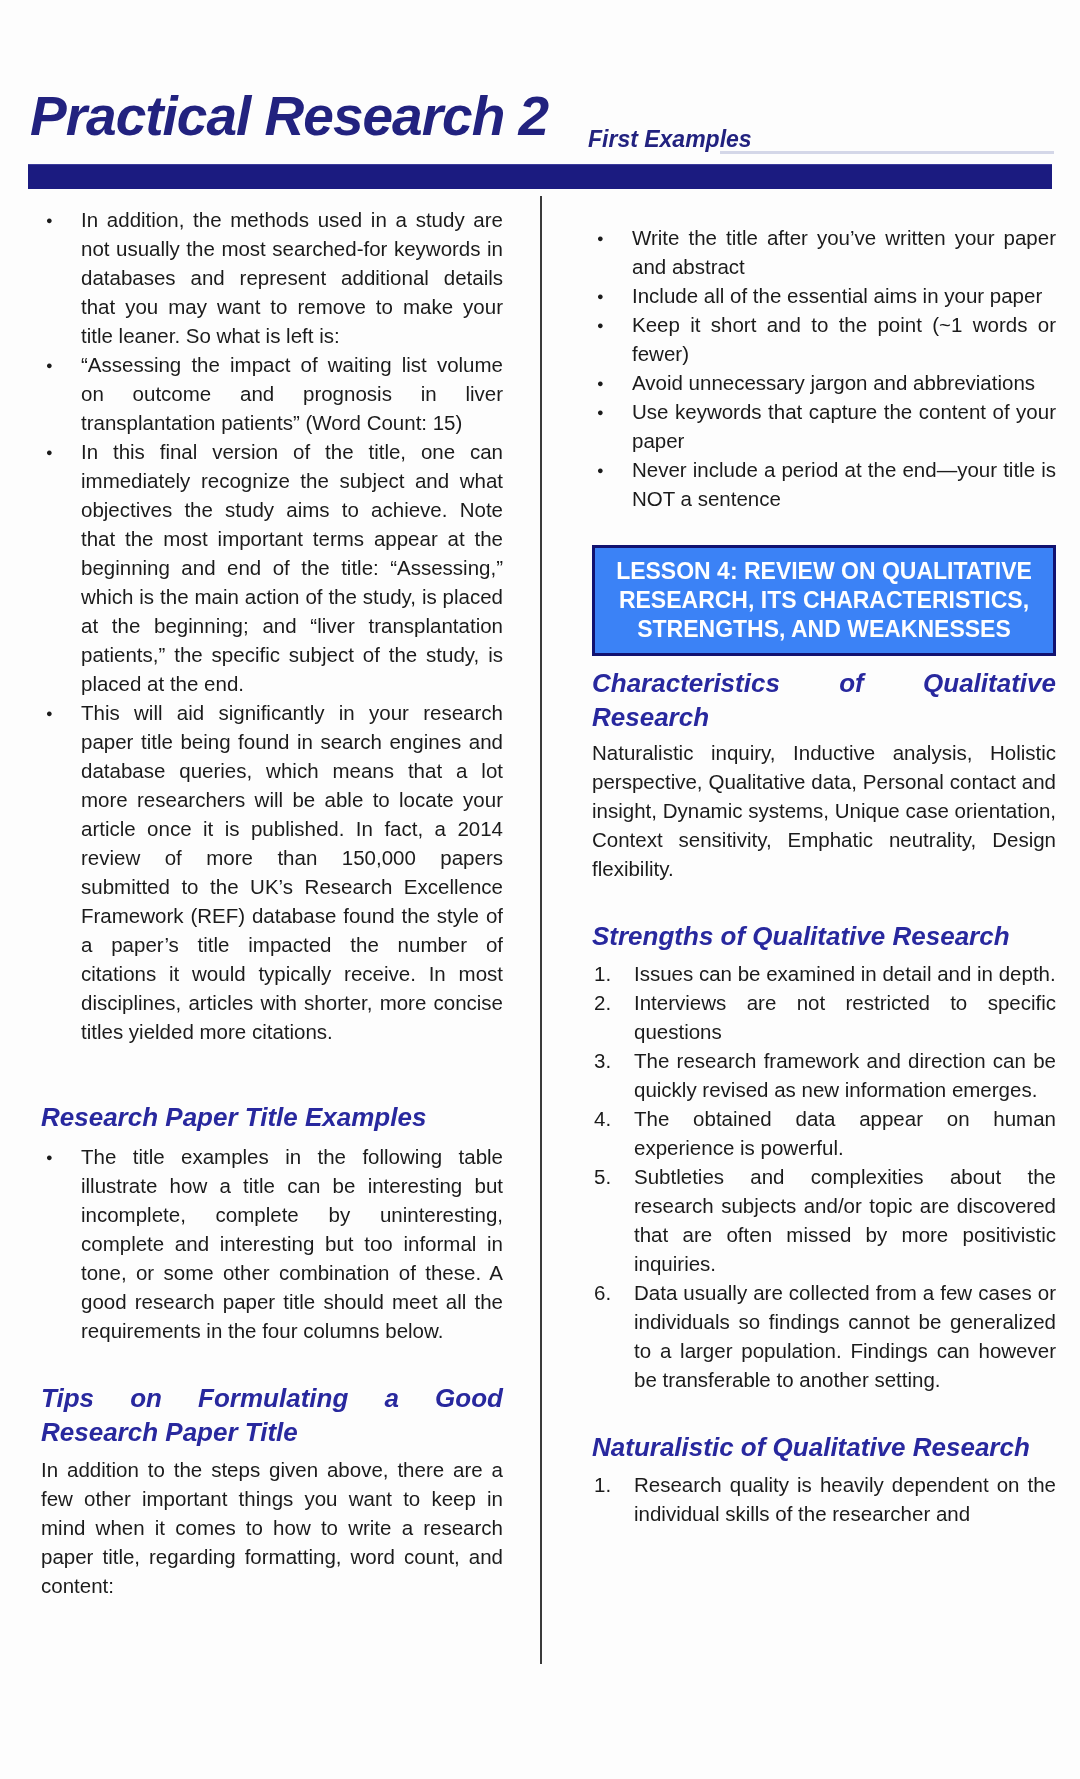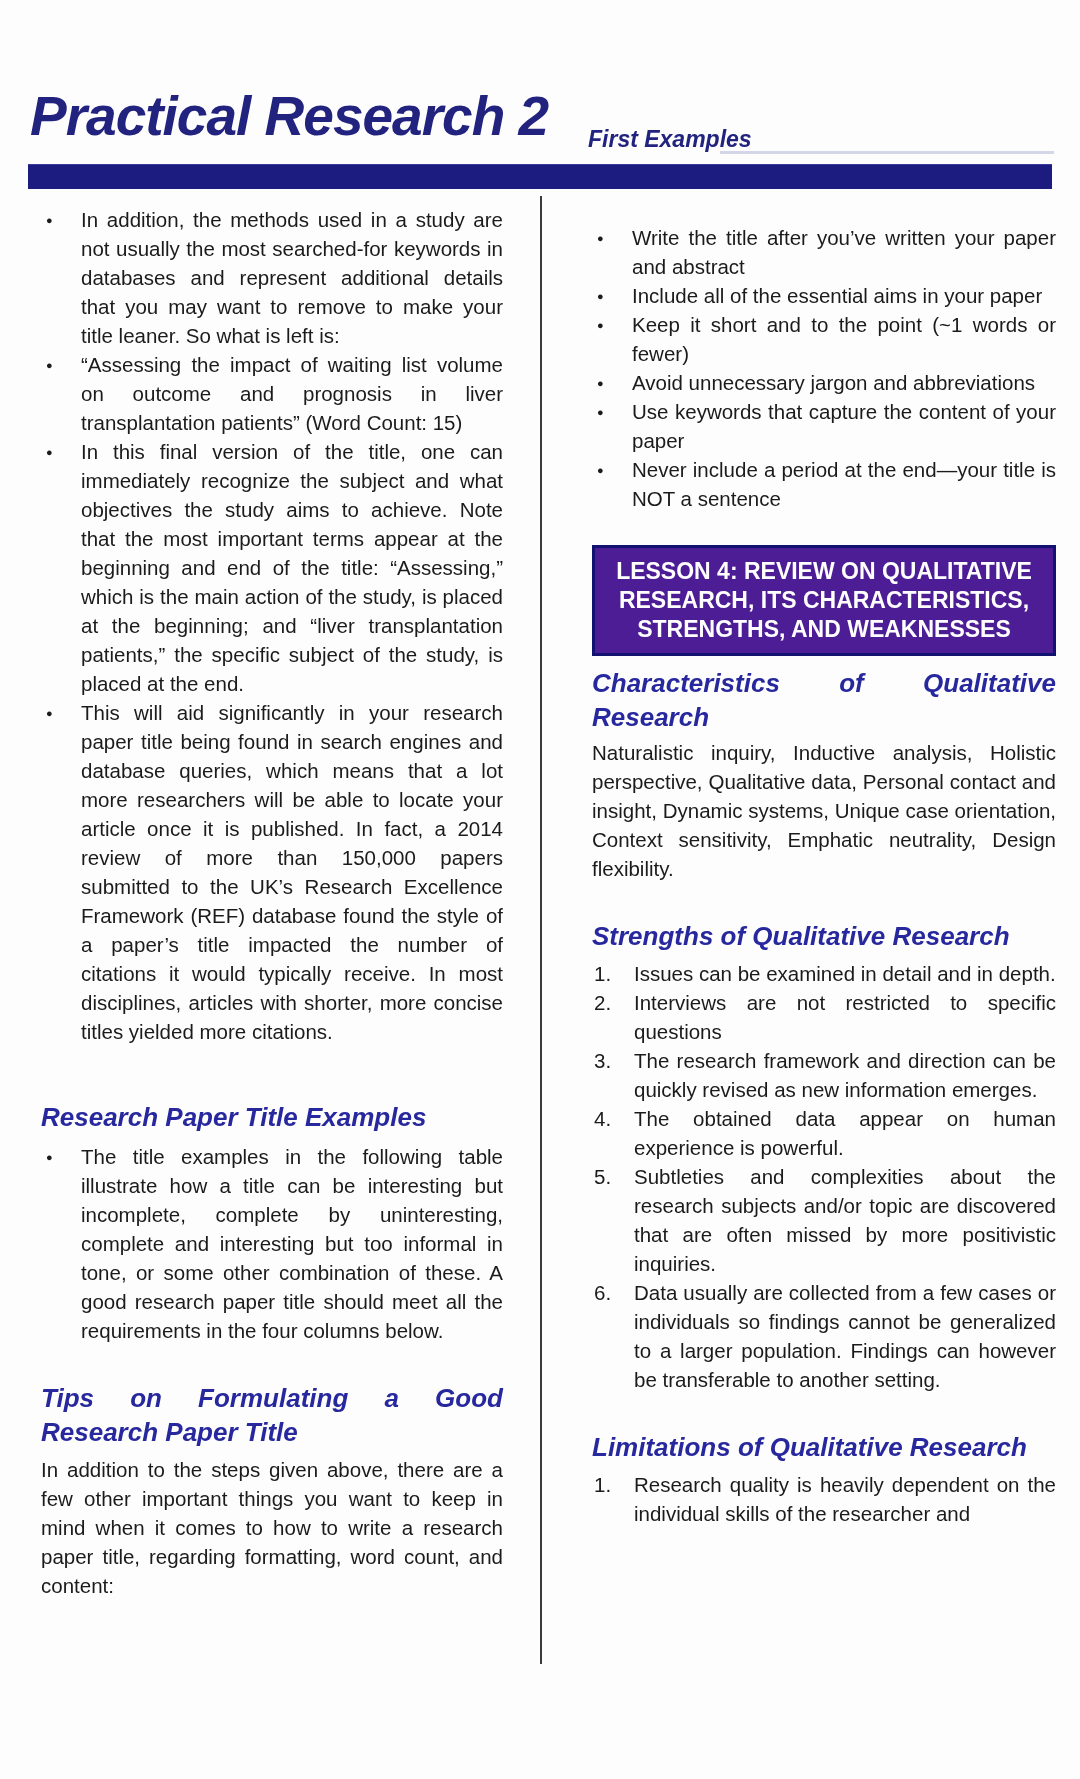--- a/index.html
+++ b/index.html
@@ -60,21 +60,21 @@
     font-size:26px;line-height:34px;font-weight:bold;font-style:italic;
     color:#28289e;text-align:justify;
   }
   .h-gap-lg{margin-top:54px;margin-bottom:8px;}
   .h-gap-md{margin-top:36px;margin-bottom:6px;}
   .h-gap-sm{margin-top:10px;margin-bottom:4px;}
   .body-par{text-align:justify;margin:0;}
   
   .lesson-banner{
     margin-top:32px;
-    background:#4c1d95;border:3px solid #121270;
+    background:#3b82f6;border:3px solid #121270;
     color:#ffffff;font-weight:bold;font-size:23px;line-height:29px;
     text-align:center;padding:9px 15px;
   }
 </style>
 </head>
 <body>
 
 <div class="page">
 
   <div class="doc-title">Practical Research 2</div>
@@ -119,19 +119,19 @@
     <div class="sec-heading h-gap-md">Strengths of Qualitative Research</div>
     <ol class="nlist">
       <li>Issues can be examined in detail and in depth.</li>
       <li>Interviews are not restricted to specific questions</li>
       <li>The research framework and direction can be quickly revised as new information emerges.</li>
       <li>The obtained data appear on human experience is powerful.</li>
       <li>Subtleties and complexities about the research subjects and/or topic are discovered that are often missed by more positivistic inquiries.</li>
       <li>Data usually are collected from a few cases or individuals so findings cannot be generalized to a larger population. Findings can however be transferable to another setting.</li>
     </ol>
 
-    <div class="sec-heading h-gap-md">Limitations of Qualitative Research</div>
+    <div class="sec-heading h-gap-md">Naturalistic of Qualitative Research</div>
     <ol class="nlist">
       <li>Research quality is heavily dependent on the individual skills of the researcher and</li>
     </ol>
   </div>
 
 </div>
 
 </body></html>

